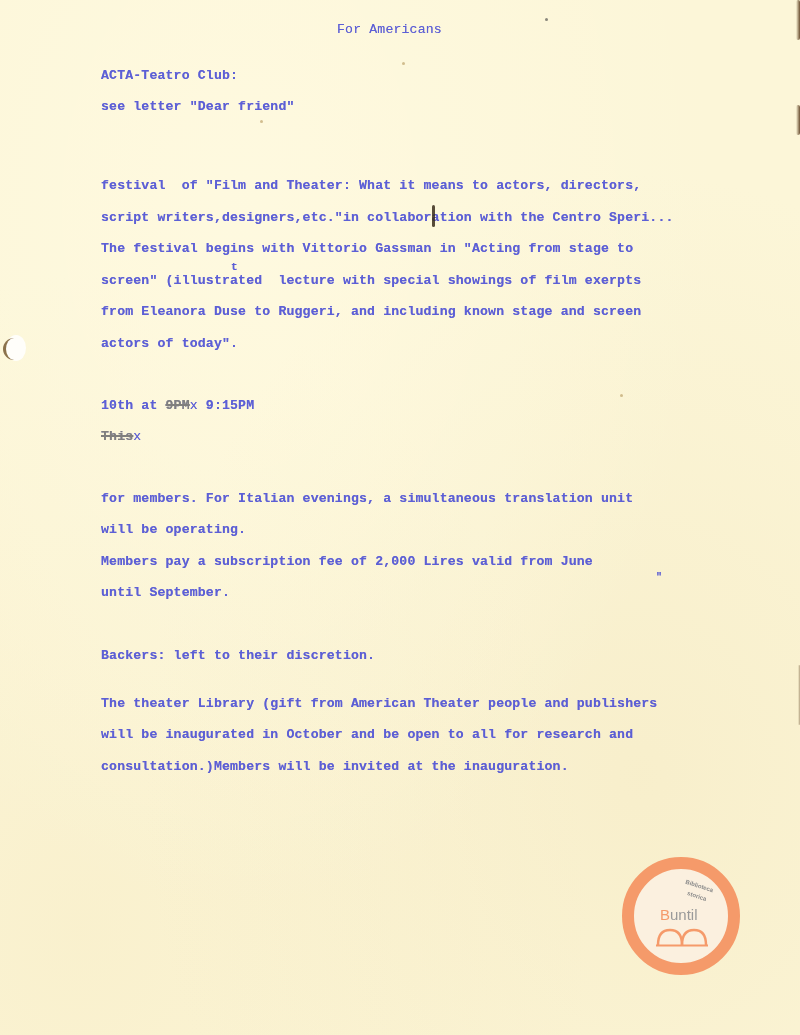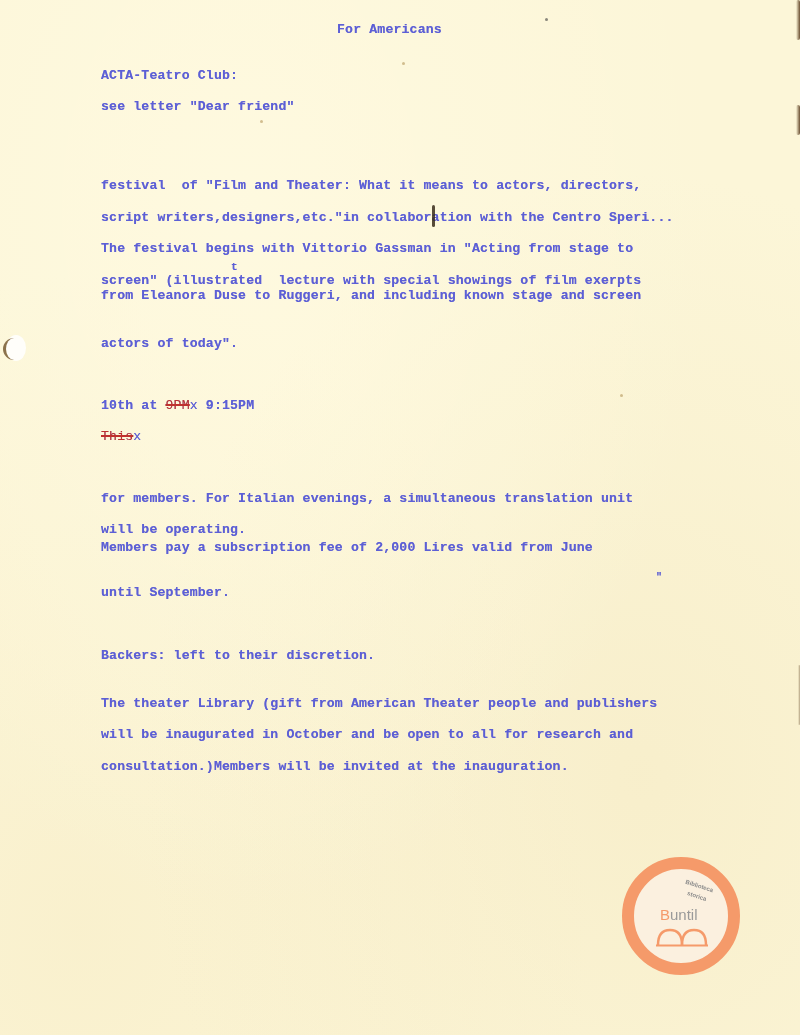--- a/index.html
+++ b/index.html
@@ -31,25 +31,25 @@
     font-weight: bold;
     letter-spacing: 0.15px;
     white-space: pre;
     line-height: 16px;
     opacity: 0.9;
     text-shadow: 0 0 0.6px rgba(60,60,200,0.6);
   }
   .heading {
     left: 337px;
     top: 22px;
-    font-weight: bold;
+    font-weight: normal;
   }
   .overstrike {
-    color: #b91c1c;
-    font-weight: normal;
+    color: #737373;
+    font-weight: bold;
     text-decoration: line-through;
     text-decoration-thickness: 2px;
     text-align: right;
   }
   .pen-mark {
     position: absolute;
     background: #3a2d1c;
     opacity: 0.85;
     border-radius: 2px;
   }
@@ -134,29 +134,29 @@
 
   <div class="typed" style="top:68px">ACTA-Teatro Club:</div>
   <div class="typed" style="top:99px">see letter "Dear friend"</div>
 
   <div class="typed" style="top:178px">festival  of "Film and Theater: What it means to actors, directors,</div>
   <div class="typed" style="top:210px">script writers,designers,etc."in collaboration with the Centro Speri...</div>
   <div class="pen-mark" style="left:432px;top:205px;width:3px;height:22px;"></div>
   <div class="typed" style="top:241px">The festival begins with Vittorio Gassman in "Acting from stage to</div>
   <div class="typed" style="top:259px;left:231px;font-size:11px;">t</div>
   <div class="typed" style="top:273px">screen" (illustrated  lecture with special showings of film exerpts</div>
-  <div class="typed" style="top:288px">from Eleanora Duse to Ruggeri, and including known stage and screen</div>
+  <div class="typed" style="top:304px">from Eleanora Duse to Ruggeri, and including known stage and screen</div>
   <div class="typed" style="top:336px">actors of today".</div>
 
   <div class="typed" style="top:398px"><span>10th at </span><span class="overstrike">9PM</span><span style="font-weight:normal">x</span><span> 9:15PM</span></div>
   <div class="typed" style="top:429px"><span class="overstrike">This</span><span style="font-weight:normal">x</span></div>
 
   <div class="typed" style="top:491px">for members. For Italian evenings, a simultaneous translation unit</div>
   <div class="typed" style="top:522px">will be operating.</div>
-  <div class="typed" style="top:540px">Members pay a subscription fee of 2,000 Lires valid from June</div>
+  <div class="typed" style="top:554px">Members pay a subscription fee of 2,000 Lires valid from June</div>
   <div class="typed" style="top:570px;left:656px;font-size:10px;">"</div>
   <div class="typed" style="top:585px">until September.</div>
   <div class="typed" style="top:648px">Backers: left to their discretion.</div>
 
   <div class="typed" style="top:696px">The theater Library (gift from American Theater people and publishers</div>
   <div class="typed" style="top:759px">consultation.)Members will be invited at the inauguration.</div>
   <div class="typed" style="top:727px">will be inaugurated in October and be open to all for research and</div>
 
   <div class="edge-curl" style="top:0;height:40px;"></div>
   <div class="edge-curl" style="top:105px;height:30px;"></div>

